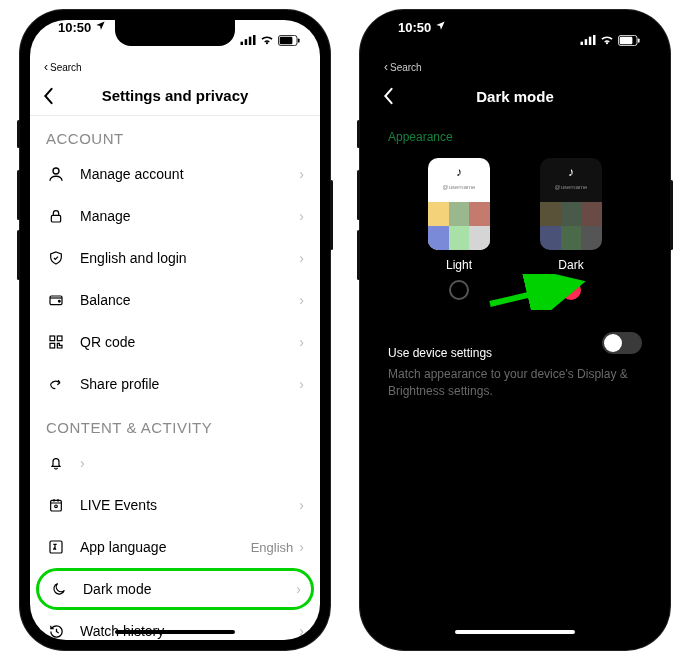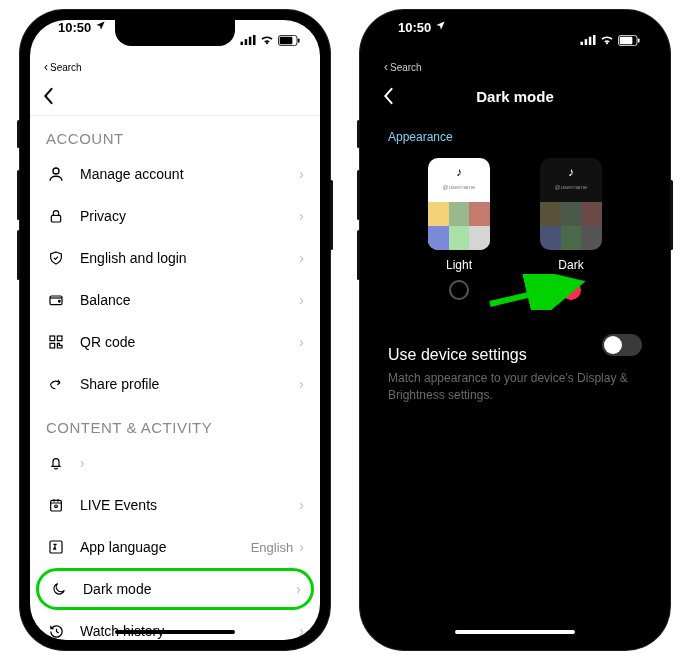--- a/index.html
+++ b/index.html
@@ -73,21 +73,21 @@
     margin:0 6px; padding:8px 10px;
   }
   .home-ind {
     position:absolute; bottom:6px; left:50%; transform:translateX(-50%);
     width:120px; height:4px; border-radius:3px;
   }
   .screen.light .home-ind { background:#000; }
   .screen.dark  .home-ind { background:#fff; }
 
   
-  .appearance-label { font-size:12px; color:#7dd3fc; padding:14px 18px 10px;}
+  .appearance-label { font-size:12px; color:#15803d; padding:14px 18px 10px;}
   .theme-row { display:flex; justify-content:center; gap:50px; padding:4px 0 10px;}
   .theme-opt { display:flex; flex-direction:column; align-items:center; gap:8px;}
   .theme-card {
     width:62px; height:92px; border-radius:10px; overflow:hidden; position:relative;
   }
   .theme-card.light-card { background:#fff; }
   .theme-card.dark-card  { background:#111; }
   .card-top { height:28px; display:flex; align-items:center; justify-content:center;}
   .card-note { font-size:12px;}
   .theme-card.light-card .card-note { color:#000;}
@@ -109,21 +109,21 @@
   .radio.selected {
     border-color:#fe2c55; background:#fe2c55; position:relative;
   }
   .radio.selected::after{
     content:""; position:absolute; inset:4px; border-radius:50%; background:#fff0;
   }
   .arrow {
     position:absolute; z-index:10;
   }
   .toggle-row { padding:16px 18px 2px; display:flex; align-items:center; justify-content:space-between;}
-  .toggle-row .t-label { font-size:16px;margin-top:20px; }
+  .toggle-row .t-label { font-size:12px;margin-top:20px; }
   .toggle {
     width:40px; height:22px; border-radius:11px; background:#3a3a3a; position:relative;
   }
   .toggle .knob {
     position:absolute; top:2px; left:2px; width:18px; height:18px; border-radius:50%; background:#fff;
   }
   .toggle-desc { font-size:12px; color:#6a6a6a; padding:4px 18px; line-height:1.4;}
   svg { display:block; }
 </style>
 </head>
@@ -171,20 +171,21 @@
       <span class="chev">‹</span>
       <span>Search</span>
     </div>
 
     <div class="header">
       <span class="back">
         <svg width="12" height="18" viewBox="0 0 12 20">
             <path d="M10 2L3 10l7 8" stroke="currentColor" stroke-width="2.2" fill="none" stroke-linecap="round"></path>
           </svg>
       </span>
+      <span class="title">Settings and privacy</span>
     </div>
 
     <div style="overflow:hidden;">
       <div class="section-label">ACCOUNT</div>
 
       <div class="row">
         <span class="icon">
             <svg width="18" height="18" viewBox="0 0 24 24" fill="none" stroke="currentColor" stroke-width="1.8">
               <circle cx="12" cy="8" r="4"></circle>
               <path d="M4 21c0-4 4-6 8-6s8 2 8 6"></path>
@@ -193,21 +194,21 @@
         <span class="label">Manage account</span>
         <span class="chev">›</span>
       </div>
       <div class="row">
         <span class="icon">
             <svg width="16" height="18" viewBox="0 0 24 24" fill="none" stroke="currentColor" stroke-width="1.8">
               <rect x="5" y="11" width="14" height="10" rx="2"></rect>
               <path d="M8 11V8a4 4 0 018 0v3"></path>
             </svg>
           </span>
-        <span class="label">Privacy</span>
+        <span class="label">Manage</span>
         <span class="chev">›</span>
       </div>
       <div class="row">
         <span class="icon">
             <svg width="16" height="18" viewBox="0 0 24 24" fill="none" stroke="currentColor" stroke-width="1.8">
               <path d="M12 3l8 3v5c0 5-3.5 8-8 10-4.5-2-8-5-8-10V6l8-3z"></path>
               <path d="M9 12l2 2 4-4"></path>
             </svg>
           </span>
         <span class="label">English and login</span>

